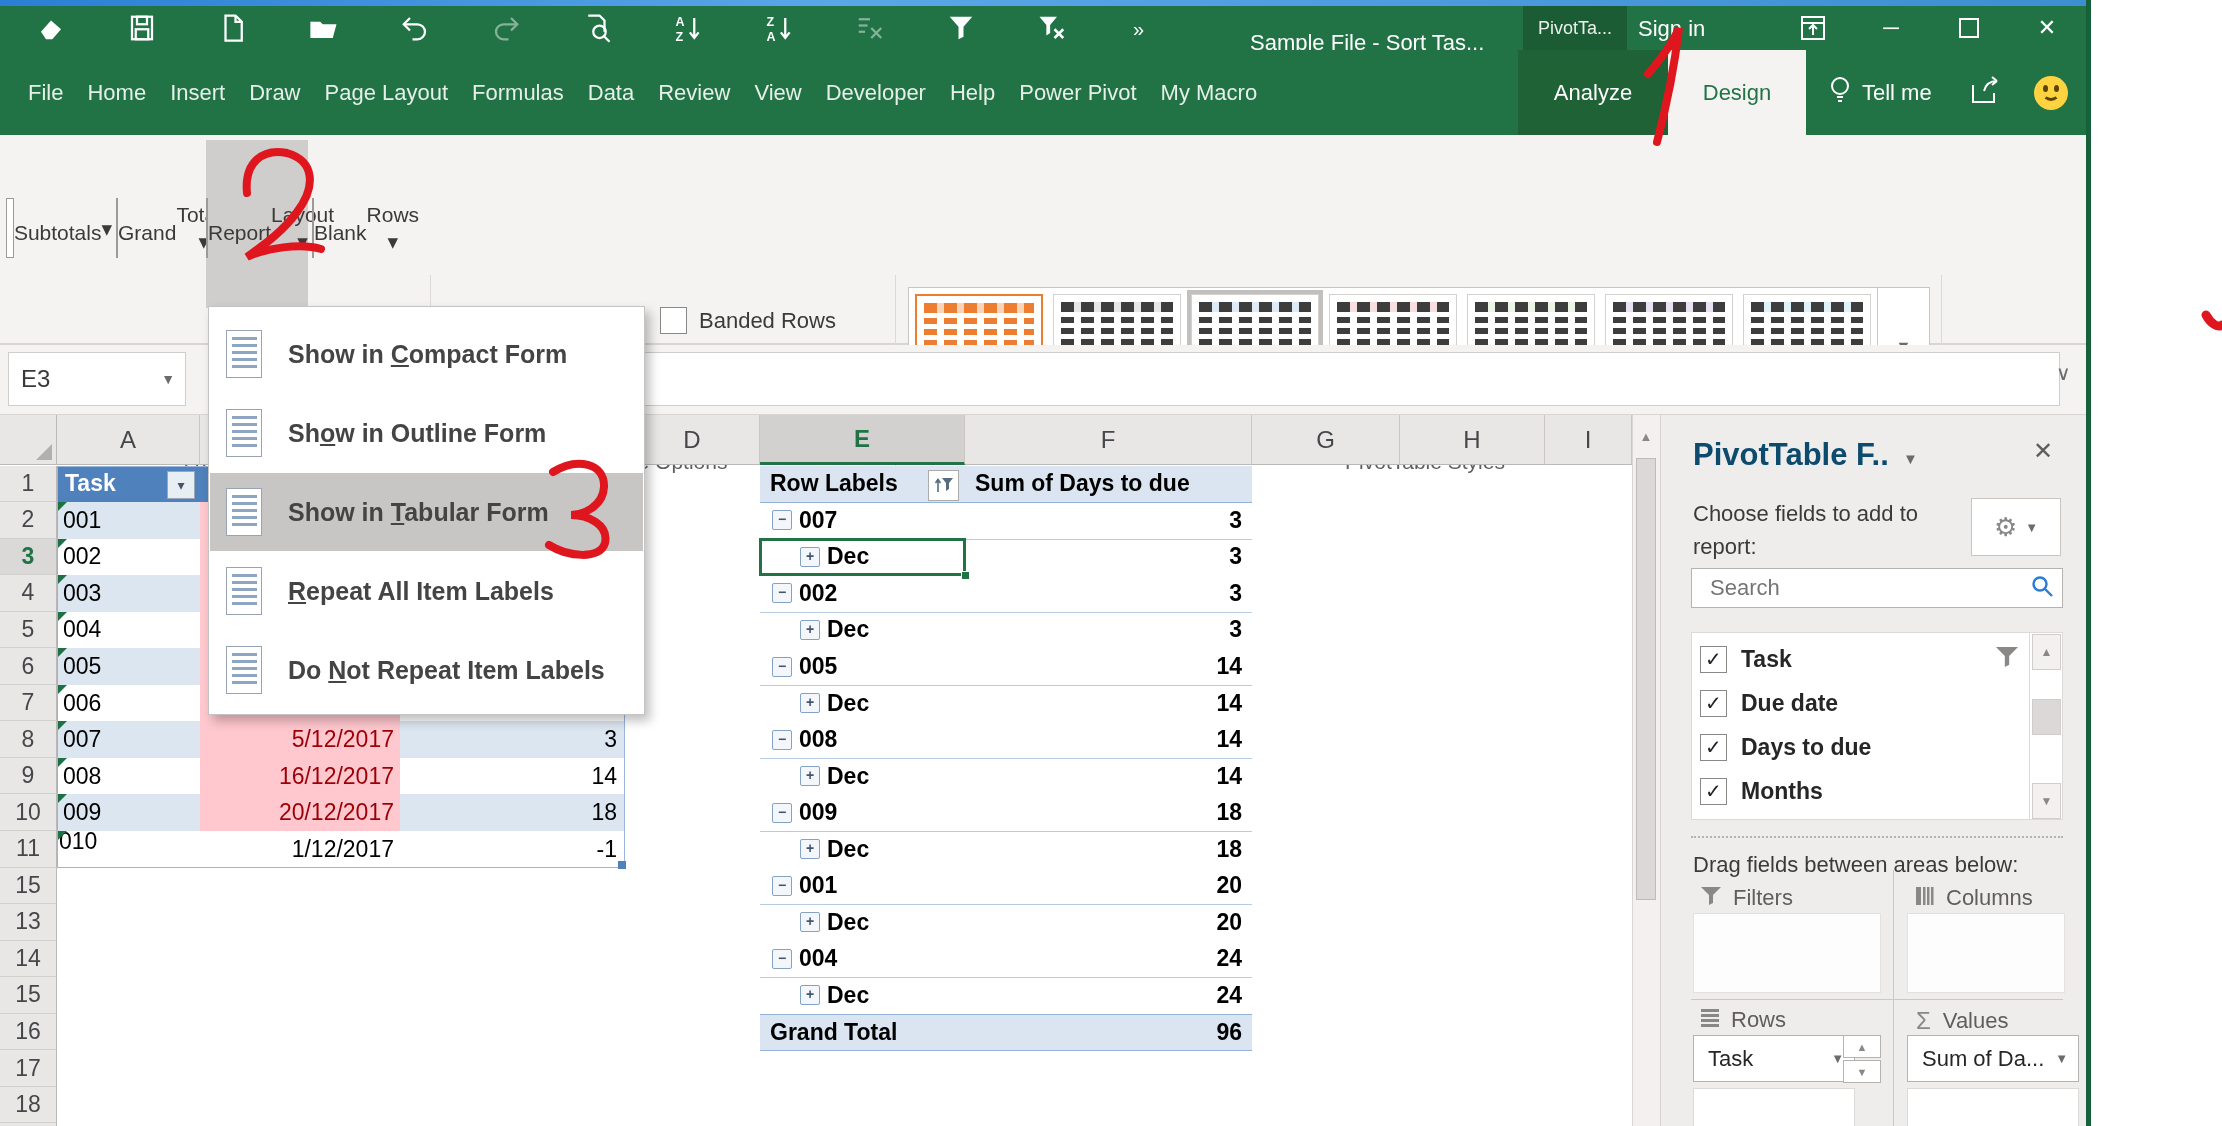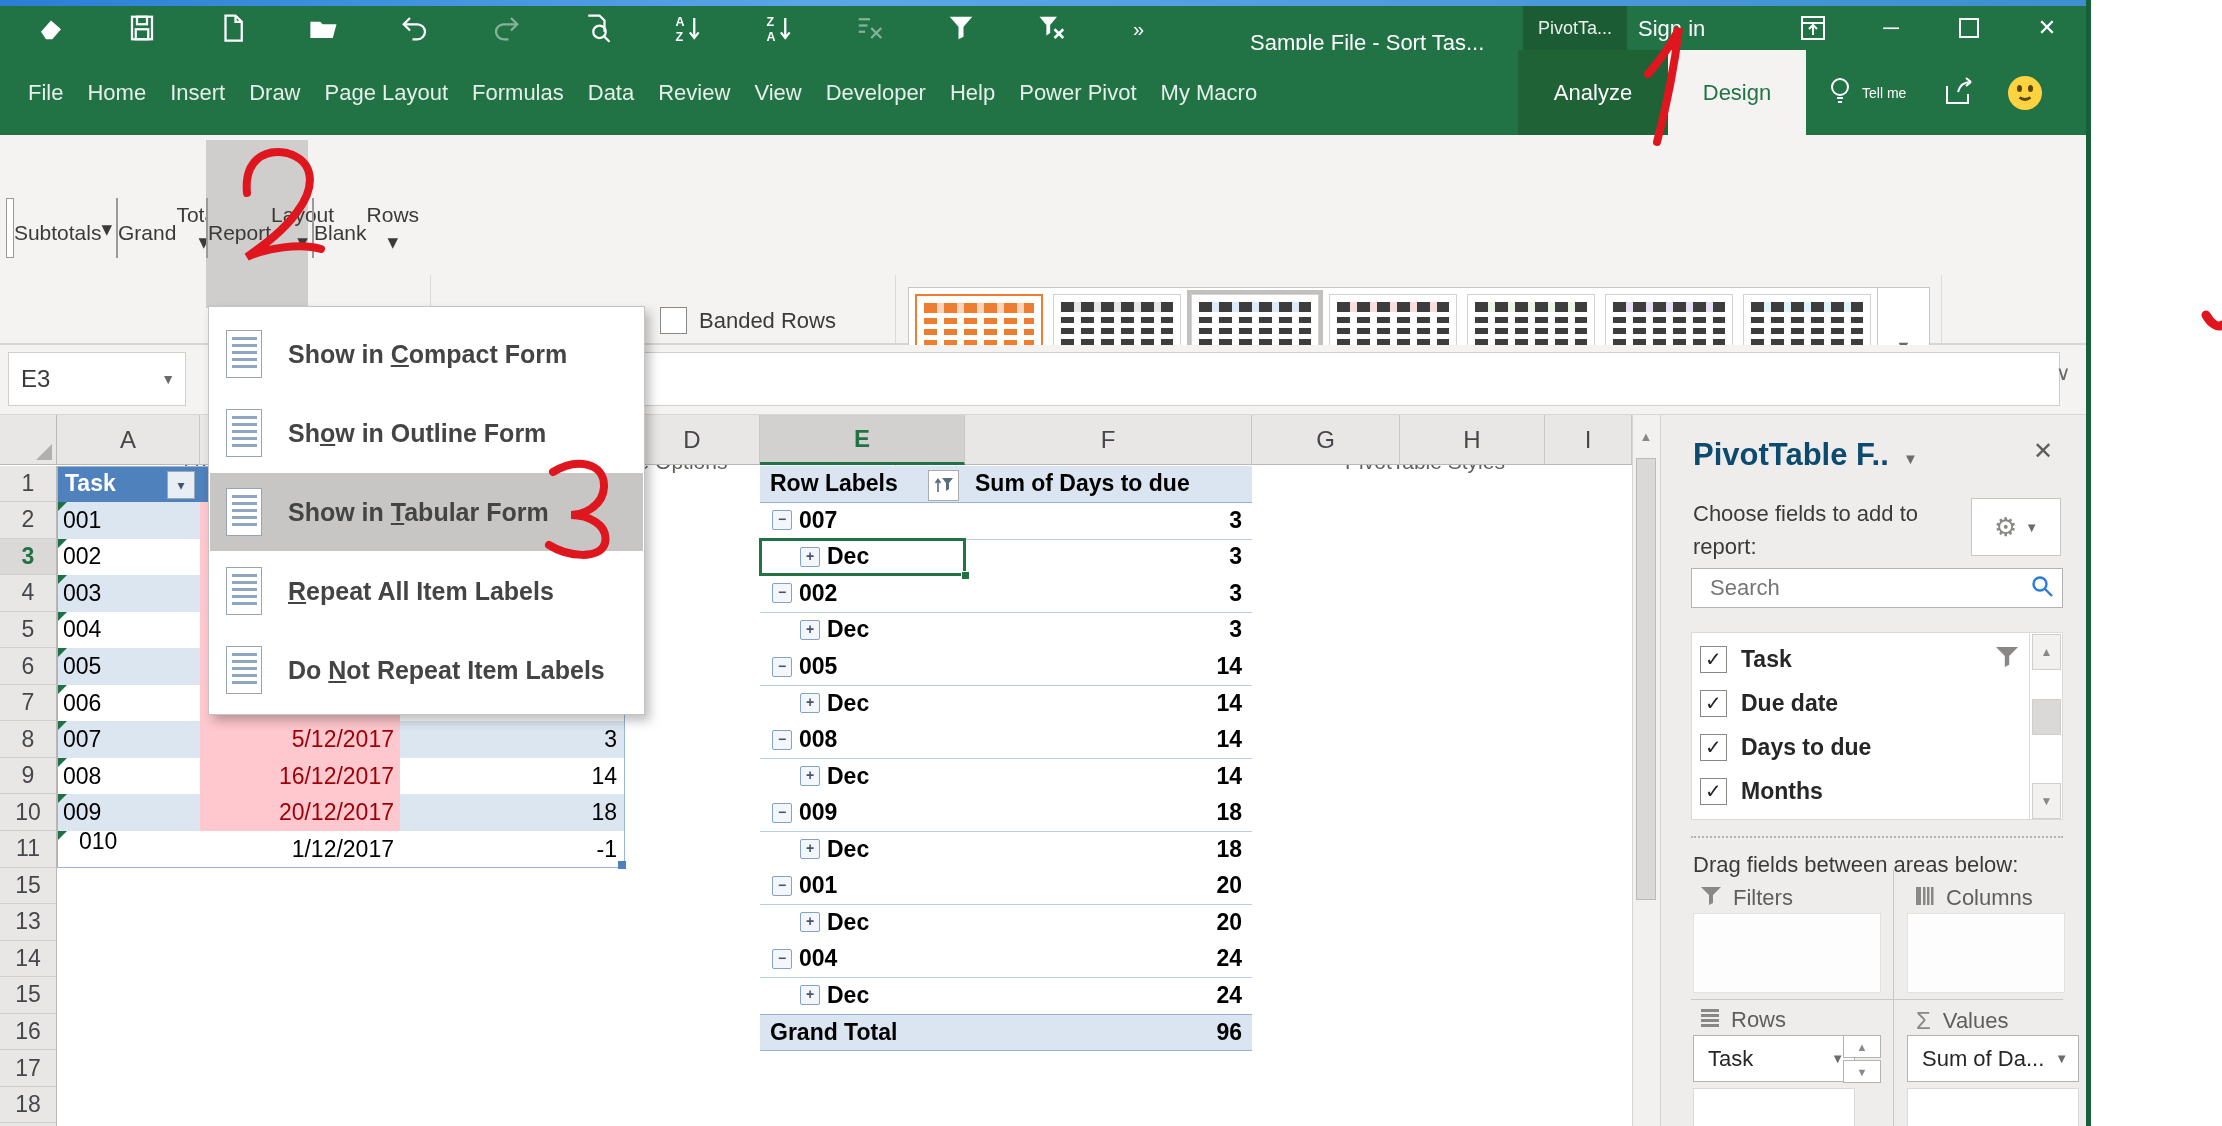--- a/index.html
+++ b/index.html
@@ -18,21 +18,21 @@
   .sign-in{left:1638px;top:10px;font-size:22px;color:#fff;}
   .win-controls{left:1795px;top:0;height:44px;display:flex;align-items:center;gap:42px;color:#fff;}
   .win-btn{width:36px;height:36px;display:flex;align-items:center;justify-content:center;font-size:22px;}
   
   .tabrow{left:0;top:50px;width:2086px;height:85px;background:#217346;}
   .tabs-main{left:28px;top:0;height:85px;display:flex;align-items:center;gap:24px;}
   .tab{color:#e6efe9;font-size:22px;white-space:nowrap;}
   .ctx-tabs{left:1518px;top:0;width:288px;height:85px;background:#1e6236;display:flex;}
   .ctx-tab{width:150px;height:85px;display:flex;align-items:center;justify-content:center;color:#fff;font-size:22px;}
   .tab-active{width:138px;height:85px;background:#f4f3f2;color:#217346;display:flex;align-items:center;justify-content:center;font-size:22px;}
-  .tellme{left:1828px;top:0;height:85px;display:flex;align-items:center;gap:10px;color:#fff;font-size:14px;}
+  .tellme{left:1828px;top:0;height:85px;display:flex;align-items:center;gap:10px;color:#fff;font-size:22px;}
   .smiley{width:34px;height:34px;border-radius:50%;background:#ffd33f;position:relative;}
   .smiley::before{content:"";position:absolute;left:9px;top:9px;width:5px;height:7px;border-radius:50%;background:#5a4500;box-shadow:11px 0 0 #5a4500;}
   .smiley::after{content:"";position:absolute;left:8px;top:13px;width:18px;height:12px;border:3px solid #5a4500;border-top:none;border-left-color:transparent;border-right-color:transparent;border-radius:0 0 18px 18px;box-sizing:border-box;}
   
   .ribbon{left:0;top:135px;width:2086px;height:210px;background:#f4f3f2;border-bottom:2px solid #d8d5d2;}
   .vsep{top:140px;width:1px;height:192px;background:#dcd9d6;}
   .bigbtn{top:5px;height:168px;display:flex;flex-direction:row;align-items:center;padding-top:8px;}
   .bigbtn .doc-icon{width:46px;height:58px;}
   .doc-icon{background:#fff;border:1px solid #9c9a98;position:relative;}
   .doc-icon::before{content:"";position:absolute;left:6px;right:6px;top:7px;bottom:7px;
@@ -465,21 +465,21 @@
       <div class="abs cell" style="left: 400px; top: 684.8px; width: 225px; height: 36.55px; background: rgb(255, 255, 255); justify-content: flex-end; padding-right: 8px;"></div>
       <div class="abs cell" style="left: 57px; top: 721.35px; width: 143px; height: 36.55px; background: rgb(220, 230, 241); padding-left: 6px;">007<div class="tri"></div></div>
       <div class="abs cell" style="left: 200px; top: 721.35px; width: 200px; height: 36.55px; background: rgb(255, 199, 206); justify-content: flex-end; padding-right: 6px; color: rgb(156, 0, 6);">5/12/2017</div>
       <div class="abs cell" style="left: 400px; top: 721.35px; width: 225px; height: 36.55px; background: rgb(220, 230, 241); justify-content: flex-end; padding-right: 8px;">3</div>
       <div class="abs cell" style="left: 57px; top: 757.9px; width: 143px; height: 36.55px; background: rgb(255, 255, 255); padding-left: 6px;">008<div class="tri"></div></div>
       <div class="abs cell" style="left: 200px; top: 757.9px; width: 200px; height: 36.55px; background: rgb(255, 199, 206); justify-content: flex-end; padding-right: 6px; color: rgb(156, 0, 6);">16/12/2017</div>
       <div class="abs cell" style="left: 400px; top: 757.9px; width: 225px; height: 36.55px; background: rgb(255, 255, 255); justify-content: flex-end; padding-right: 8px;">14</div>
       <div class="abs cell" style="left: 57px; top: 794.45px; width: 143px; height: 36.55px; background: rgb(220, 230, 241); padding-left: 6px;">009<div class="tri"></div></div>
       <div class="abs cell" style="left: 200px; top: 794.45px; width: 200px; height: 36.55px; background: rgb(255, 199, 206); justify-content: flex-end; padding-right: 6px; color: rgb(156, 0, 6);">20/12/2017</div>
       <div class="abs cell" style="left: 400px; top: 794.45px; width: 225px; height: 36.55px; background: rgb(220, 230, 241); justify-content: flex-end; padding-right: 8px;">18</div>
-      <div class="abs cell" style="left: 57px; top: 831px; width: 143px; height: 20px; background: rgb(255, 255, 255); padding-left: 22px;">010<div class="tri"></div></div>
+      <div class="abs cell" style="left: 57px; top: 831px; width: 143px; height: 20px; background: rgb(255, 255, 255); padding-left: 2px;">010<div class="tri"></div></div>
       <div class="abs cell" style="left: 200px; top: 831px; width: 200px; height: 36.55px; background: rgb(255, 255, 255); justify-content: flex-end; padding-right: 6px;">1/12/2017</div>
       <div class="abs cell" style="left: 400px; top: 831px; width: 225px; height: 36.55px; background: rgb(255, 255, 255); justify-content: flex-end; padding-right: 8px;">-1</div>
       <div class="abs" style="left: 57px; top: 465.5px; width: 568px; height: 402.05px; border: 1px solid rgb(154, 181, 217); pointer-events: none;"></div>
       <div class="abs" style="left: 618px; top: 860.55px; width: 8px; height: 8px; background: rgb(79, 129, 189);"></div>
       <div class="abs cell" style="left: 760px; top: 465.5px; width: 205px; height: 36.55px; background: rgb(219, 229, 241); font-weight: bold; padding-left: 10px;">
         <span>Row Labels</span>
         <div style="position: absolute; right: 6px; top: 4px; width: 29px; height: 29px; background: rgb(255, 255, 255); border: 1px solid rgb(171, 171, 171); display: flex; align-items: center; justify-content: center;">
           <svg width="20" height="18" viewBox="0 0 20 18">
             <path d="M4 16 V4 M1.5 7 L4 3.5 L6.5 7" stroke="#5a6b7f" stroke-width="1.6" fill="none"></path>
             <polygon points="8,2 19,2 15,7 15,13 12,15 12,7" fill="#5a6b7f"></polygon>

